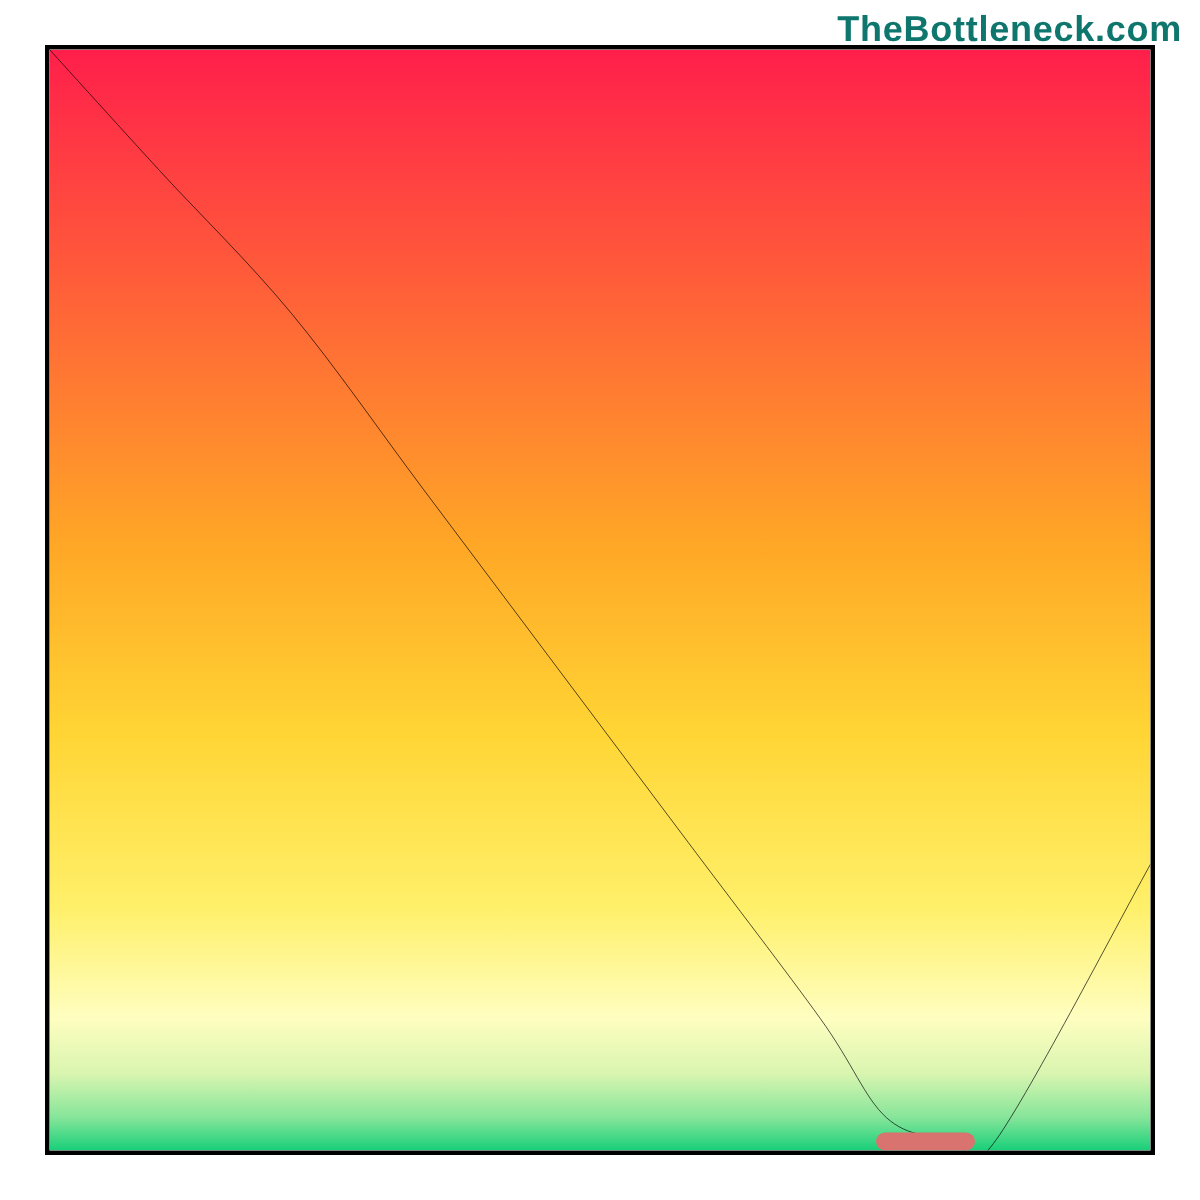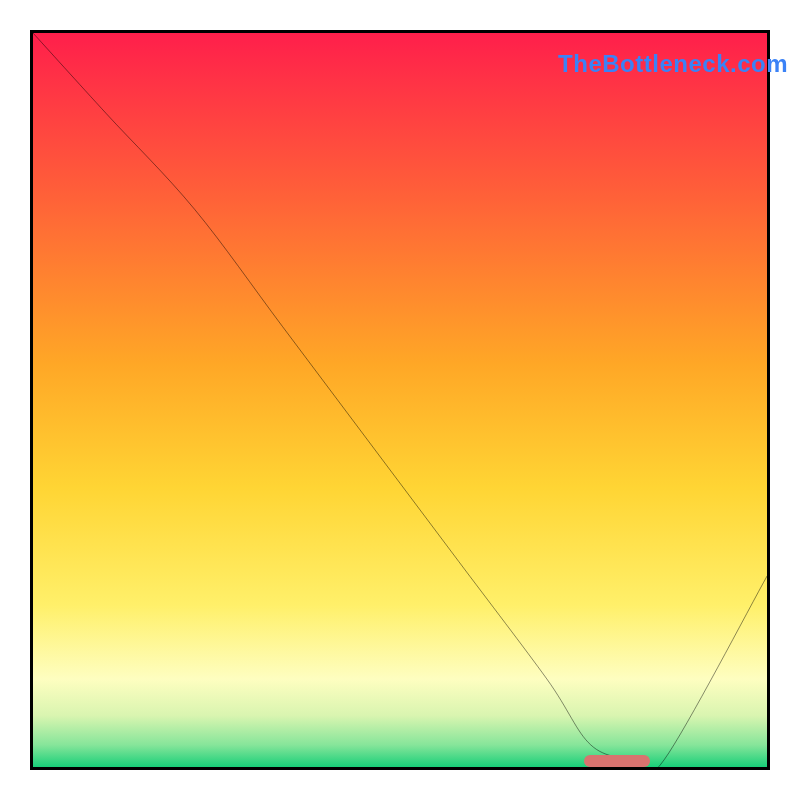--- a/index.html
+++ b/index.html
@@ -14,24 +14,23 @@
     position: relative;
     width: 800px;
     height: 800px;
   }
   .watermark {
     position: absolute;
     top: 6px;
     right: 12px;
     font-size: 24px;
     font-weight: 600;
-    color: #3b82f6;
+    color: #0f766e;
     letter-spacing: 0.5px;
     z-index: 10;
-    margin-top: 44px;
   }
   .plot-area {
     position: absolute;
     left: 30px;
     top: 30px;
     width: 740px;
     height: 740px;
     box-sizing: border-box;
     border: 3.5px solid #000;
     overflow: hidden;

